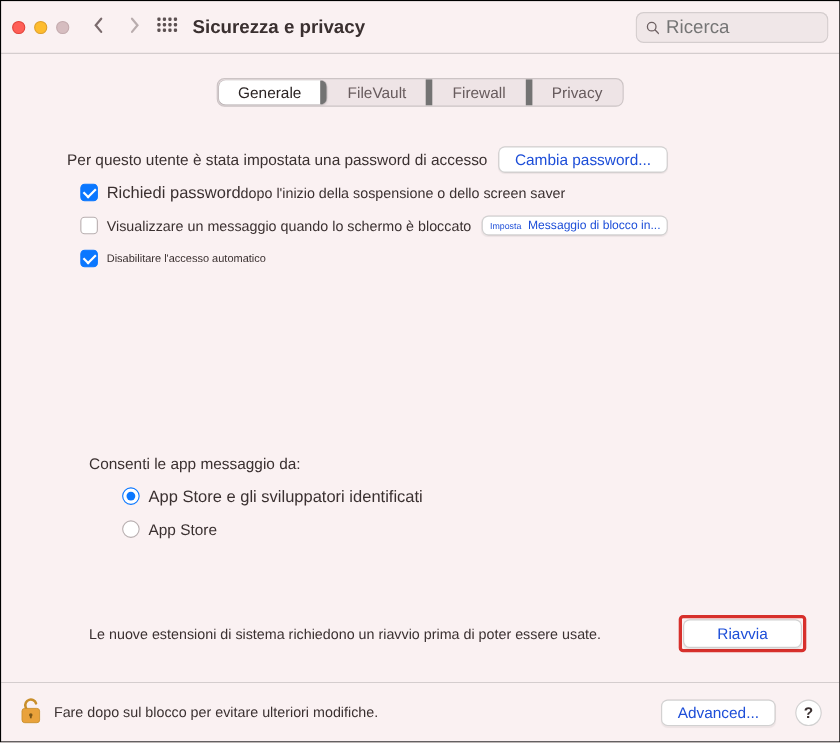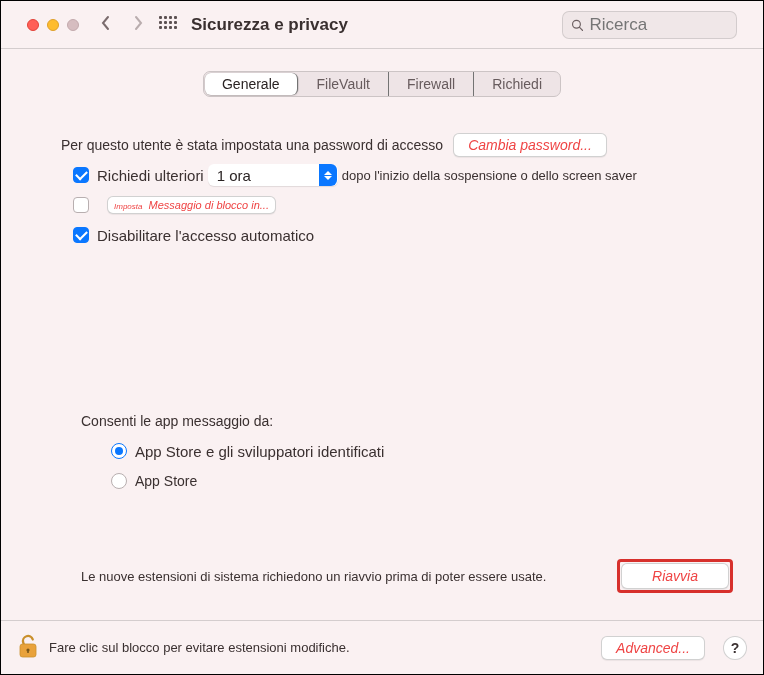--- a/index.html
+++ b/index.html
@@ -23,21 +23,21 @@
     flex-direction: column;
     background: #faf1f2;
     position: relative;
   }
 
   
   .titlebar {
     height: 48px;
     display: flex;
     align-items: center;
-    padding: 0 26px;
+    padding: 0 10px;
     border-bottom: 1px solid rgba(0,0,0,0.15);
     gap: 14px;
   }
   .traffic-lights { display: flex; gap: 8px; margin-right: 6px; }
   .traffic-lights .dot { width: 12px; height: 12px; border-radius: 50%; }
   .dot.red    { background: #ff5f57; border: 0.5px solid #e24239; }
   .dot.yellow { background: #febc2e; border: 0.5px solid #dfa02a; }
   .dot.green  { background: #d6bdc0; border: 0.5px solid #c3aaad; }
 
   .nav-arrows { display: flex; gap: 18px; color: #7a6b6d; }
@@ -87,21 +87,21 @@
     display: flex;
     border: 1px solid #ccc4c5;
     border-radius: 7px;
     background: #eee4e6;
     overflow: hidden;
   }
   .segmented .seg {
     padding: 4px 18px;
     font-size: 14px;
     color: #675b5d;
-    border-right: 1px solid #737373;
+    border-right: 6px solid #737373;
     cursor: default;
   }
   .segmented .seg:last-child { border-right: none; }
   .segmented .seg.active {
     background: #fff;
     color: #2a2323;
     box-shadow: 0 0 0 0.5px rgba(0,0,0,0.15), 0 1px 2px rgba(0,0,0,0.15);
     border-radius: 6px;
     margin: 1px;
     padding: 3px 17px;
@@ -142,25 +142,24 @@
     content: ""; width: 8px; height: 8px; border-radius: 50%; background: #0a77ff;
   }
 
   
   .push-btn {
     background: #fff;
     border: 1px solid rgba(0,0,0,0.18);
     border-radius: 6px;
     padding: 3px 14px;
     font-size: 14px;
-    color: #ef4444;
+    color: #1d4ed8;
     box-shadow: 0 1px 1px rgba(0,0,0,0.06);
     cursor: default;
     white-space: nowrap;
-    font-style: italic;
   }
   .push-btn.small { font-size: 11px; padding: 2px 6px; }
 
   
   .popup-btn {
     display: inline-flex; align-items: center;
     background: #fff; border: 1px solid rgba(0,0,0,0);
     border-radius: 6px; height: 22px;
     font-size: 15px; color: #2a2323;
     margin: 0 4px;
@@ -268,53 +267,50 @@
       <input type="text" class="search-input" placeholder="Ricerca" style="">
     </div>
   </div>
 
   <div class="content">
 
     <div class="segmented">
       <div class="seg active">Generale</div>
       <div class="seg">FileVault</div>
       <div class="seg">Firewall</div>
-      <div class="seg">Richiedi</div>
+      <div class="seg">Privacy</div>
     </div>
 
     <div class="section">
 
       <div class="row indent-1">
         <span class="label-text">Per questo utente è stata impostata una password di accesso</span>
         <span style="width:10px"></span>
         <button class="push-btn">Cambia password...</button>
       </div>
 
       <div class="row indent-2">
         <div class="checkbox checked"></div>
-        <span class="label-text" style="font-size:15px">Richiedi ulteriori</span>
-        <div class="popup-btn">
-          <span class="popup-text">1 ora</span>
-          <span class="stepper"></span>
-        </div>
+        <span class="label-text" style="font-size:15px">Richiedi password</span>
         <span class="label-text" style="font-size:13px">dopo l'inizio della sospensione o dello screen saver</span>
       </div>
 
       <div class="row indent-2">
         <div class="checkbox"></div>
+        <span class="label-text" style="font-size:13px">Visualizzare un messaggio quando lo schermo è bloccato</span>
         <span style="width:10px"></span>
         <button class="push-btn small">
           <span style="font-size:8px;margin-right:3px">Imposta</span>
           <span>Messaggio di blocco in...</span>
         </button>
       </div>
 
       <div class="row indent-2">
         <div class="checkbox checked"></div>
-        <span class="label-text" style="font-size:15px">Disabilitare l'accesso automatico</span>
+        <span class="label-text" style="font-size:10px">Disabilitare l'accesso automatico</span>
       </div>
     </div>
 
     <div class="section gap-top-lg" style="margin-top:150px">
       <div class="row" style="padding-left:50px">
         <span class="label-text">Consenti le app messaggio da:</span>
       </div>
       <div class="row" style="padding-left:80px">
         <div class="radio selected"></div>
         <span class="label-text" style="font-size:15px">App Store e gli sviluppatori identificati</span>
@@ -337,19 +333,19 @@
 
   <div class="bottom-bar">
     <span>
       <svg class="lock-icon" viewBox="0 0 22 26">
         <path d="M6 12 V8 a5 5 0 0 1 10 0" stroke="#c98f2b" stroke-width="2.3" fill="none" stroke-linecap="round" transform="rotate(-18 11 8)"></path>
         <rect x="3" y="11" width="16" height="13" rx="2.5" fill="#e9a23b" stroke="#c98f2b" stroke-width="0.8"></rect>
         <circle cx="11" cy="17" r="1.6" fill="#7a5618"></circle>
         <rect x="10.2" y="17" width="1.6" height="3" fill="#7a5618"></rect>
       </svg>
     </span>
-    <span class="bottom-text">Fare clic sul blocco per evitare estensioni modifiche.</span>
+    <span class="bottom-text">Fare dopo sul blocco per evitare ulteriori modifiche.</span>
     <div class="flex-spacer"></div>
     <button class="push-btn">Advanced...</button>
     <div class="help-btn">?</div>
   </div>
 
 </div>
 
 </body></html>

